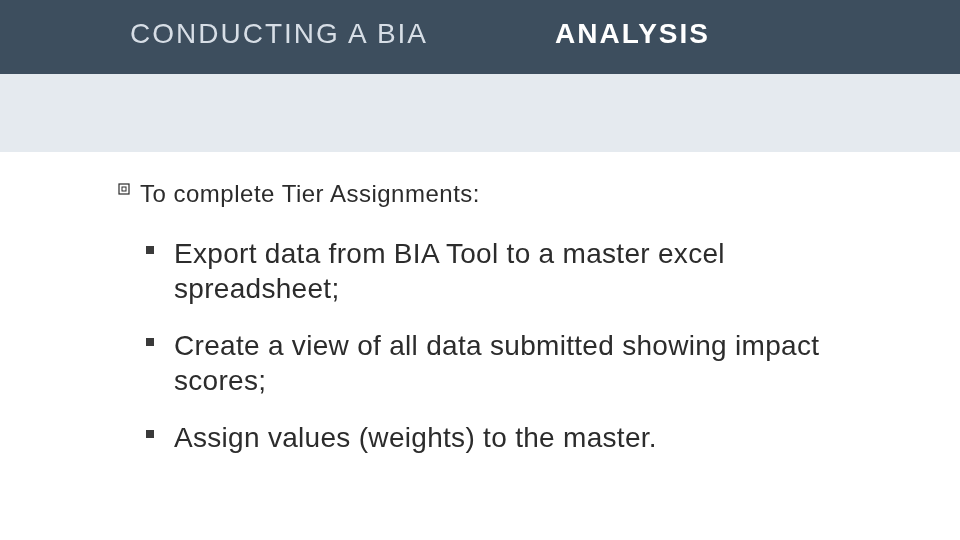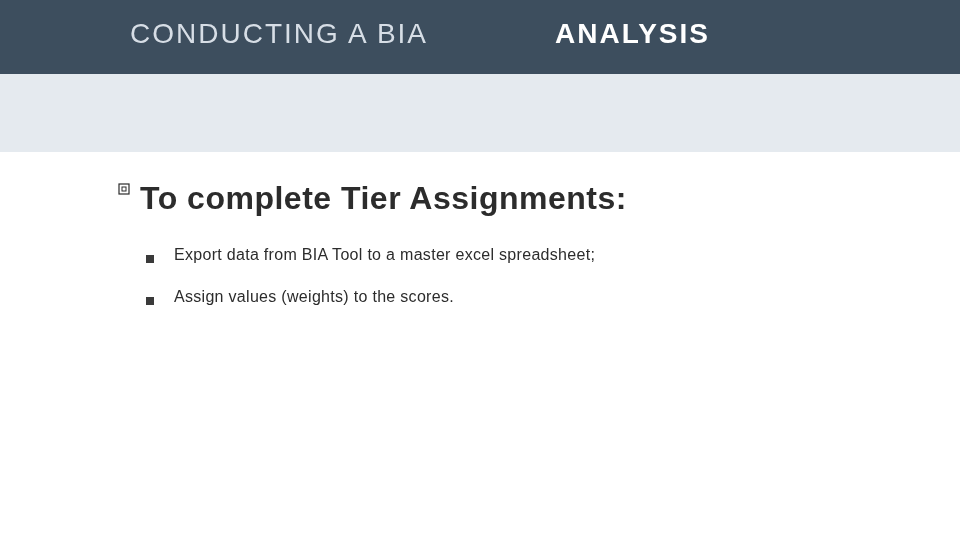--- a/index.html
+++ b/index.html
@@ -57,39 +57,39 @@
   .content {
     position: absolute;
     top: 180px;
     left: 118px;
     right: 60px;
     color: #2c2c2c;
   }
   .intro-row {
     position: relative;
     padding-left: 22px;
-    font-size: 32px;
-    font-weight: 700;
+    font-size: 24px;
+    font-weight: 400;
     letter-spacing: 0.5px;
     margin-bottom: 28px;
   }
   .intro-row .lead-bullet {
     position: absolute;
     left: 0;
     top: 2px;
     width: 14px;
     height: 14px;
     color: #2c2c2c;
     font-size: 14px;
     line-height: 14px;
   }
   .subitem {
     position: relative;
     padding-left: 56px;
-    font-size: 16px;
+    font-size: 28px;
     font-weight: 300;
     letter-spacing: 0.3px;
     line-height: 1.25;
     margin-bottom: 22px;
   }
   .subitem .square-bullet {
     position: absolute;
     left: 28px;
     top: 10px;
     width: 8px;
@@ -123,21 +123,25 @@
 
     <div class="subitem">
       <span class="square-bullet"></span>
       <span>Export data from BIA Tool to a master excel spreadsheet;</span>
     </div>
 
     <div class="subitem">
       <span class="square-bullet"></span>
     </div>
 
+    <div class="subitem">
+      <span class="square-bullet"></span>
+      <span>Create a view of all data submitted showing impact scores;</span>
+    </div>
 
     <div class="subitem">
       <span class="square-bullet"></span>
-      <span>Assign values (weights) to the scores.</span>
+      <span>Assign values (weights) to the master.</span>
     </div>
 
   </div>
 
 </div>
 
 </body></html>

